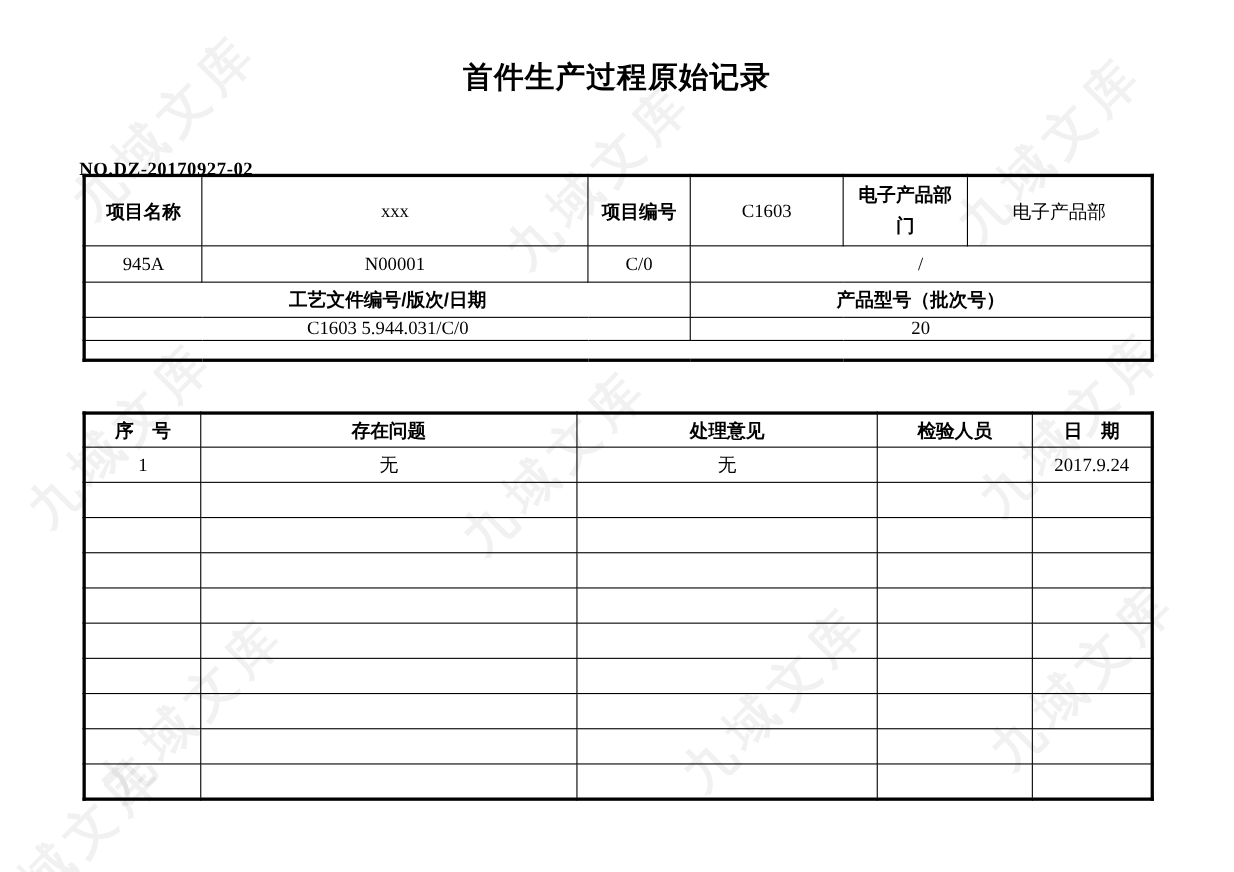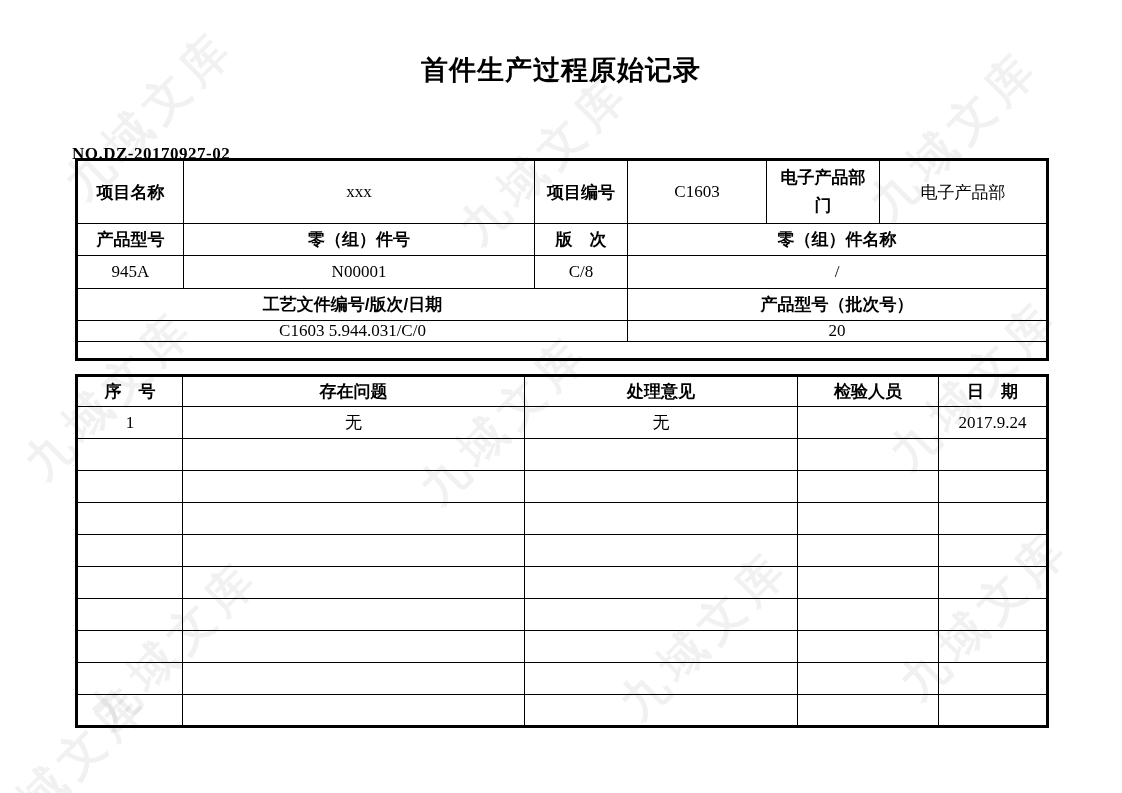--- a/index.html
+++ b/index.html
@@ -73,30 +73,24 @@
     </colgroup>
     <tbody>
       <tr class="r1">
         <td class="hd">项目名称</td>
         <td class="val">xxx</td>
         <td class="hd">项目编号</td>
         <td class="val">C1603</td>
         <td class="hd dept-hd">电子产品部门</td>
         <td class="val">电子产品部</td>
       </tr>
-      <tr class="r2">
-        <td class="hd">产品型号</td>
-        <td class="hd">零（组）件号</td>
-        <td class="hd">版　次</td>
-        <td class="hd" colspan="3">零（组）件名称</td>
-      </tr>
       <tr class="r3">
         <td class="val">945A</td>
         <td class="val">N00001</td>
-        <td class="val">C/8</td>
+        <td class="val">C/0</td>
         <td class="val" colspan="3">/</td>
       </tr>
       <tr class="r4">
         <td class="hd" colspan="3">工艺文件编号/版次/日期</td>
         <td class="hd" colspan="3">产品型号（批次号）</td>
       </tr>
       <tr class="r5">
         <td class="val" colspan="3">C1603 5.944.031/C/0</td>
         <td class="val" colspan="3">20</td>
       </tr>

